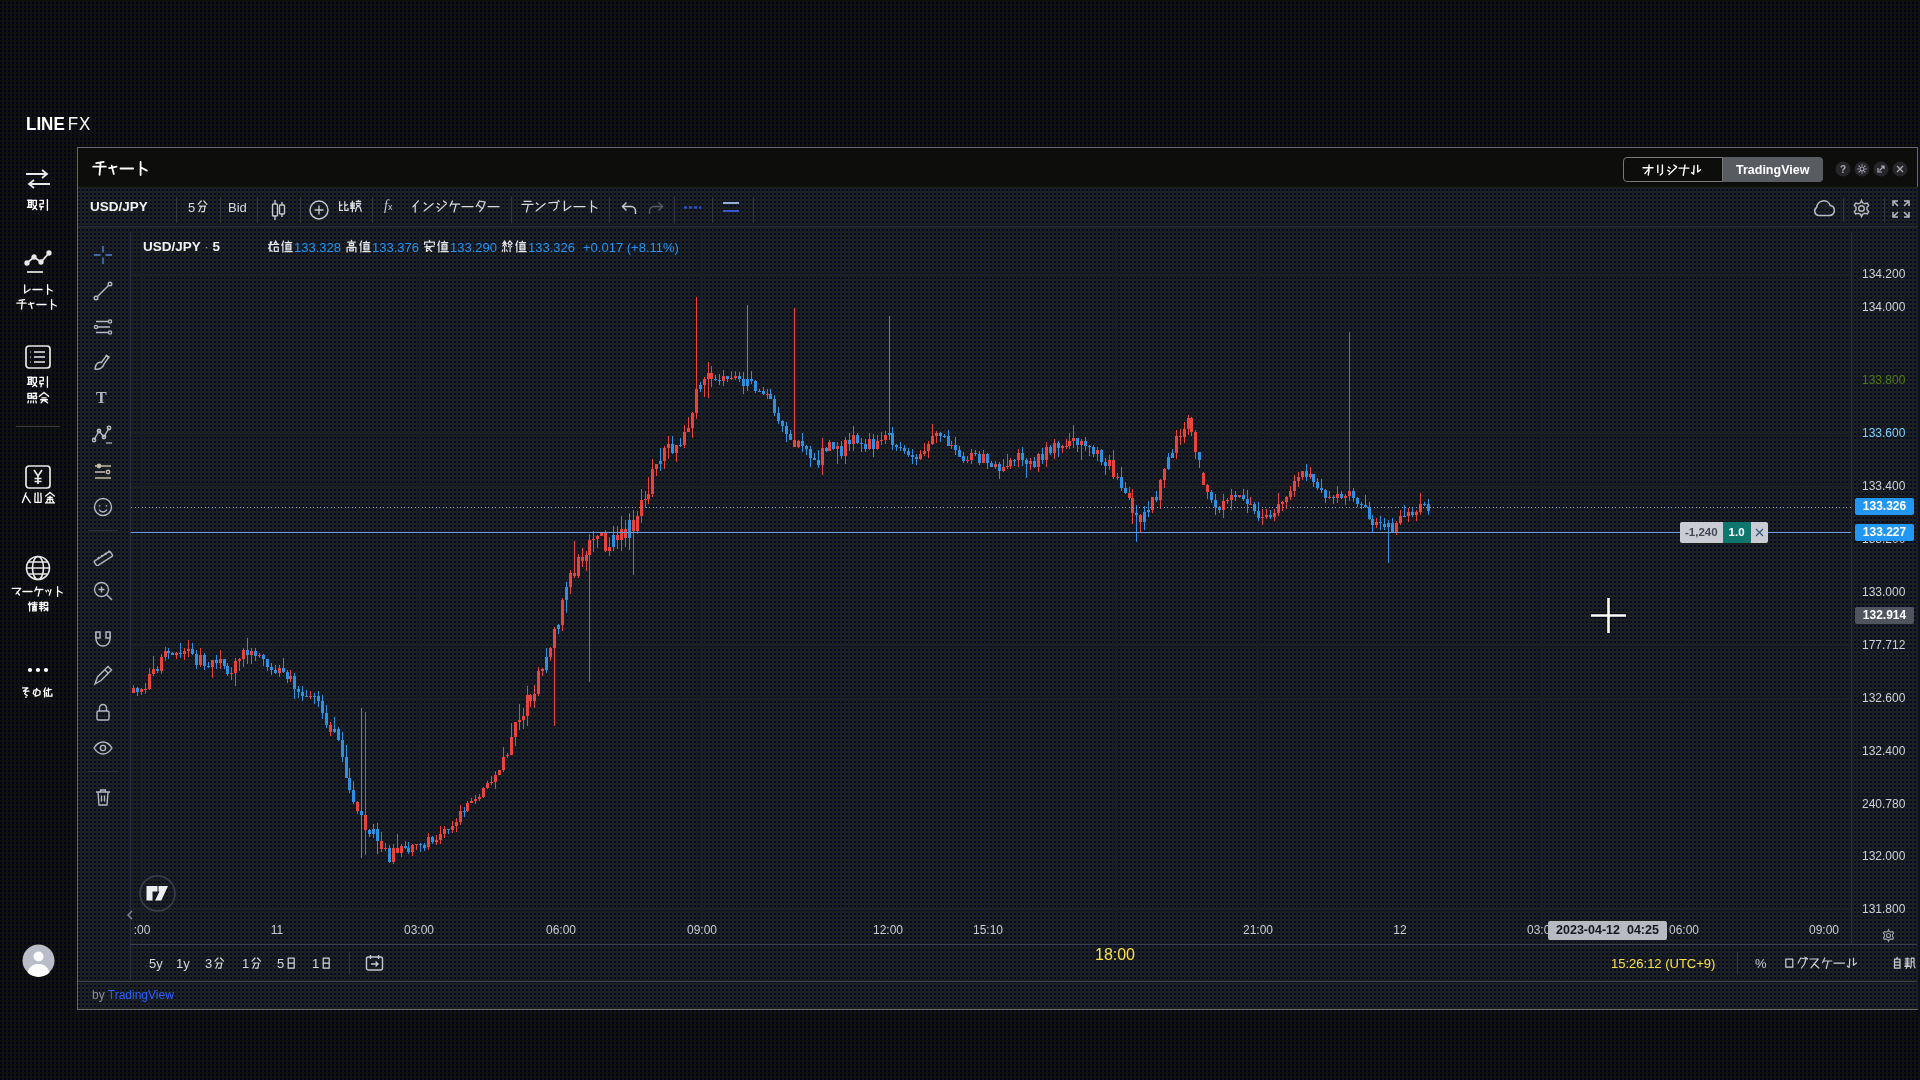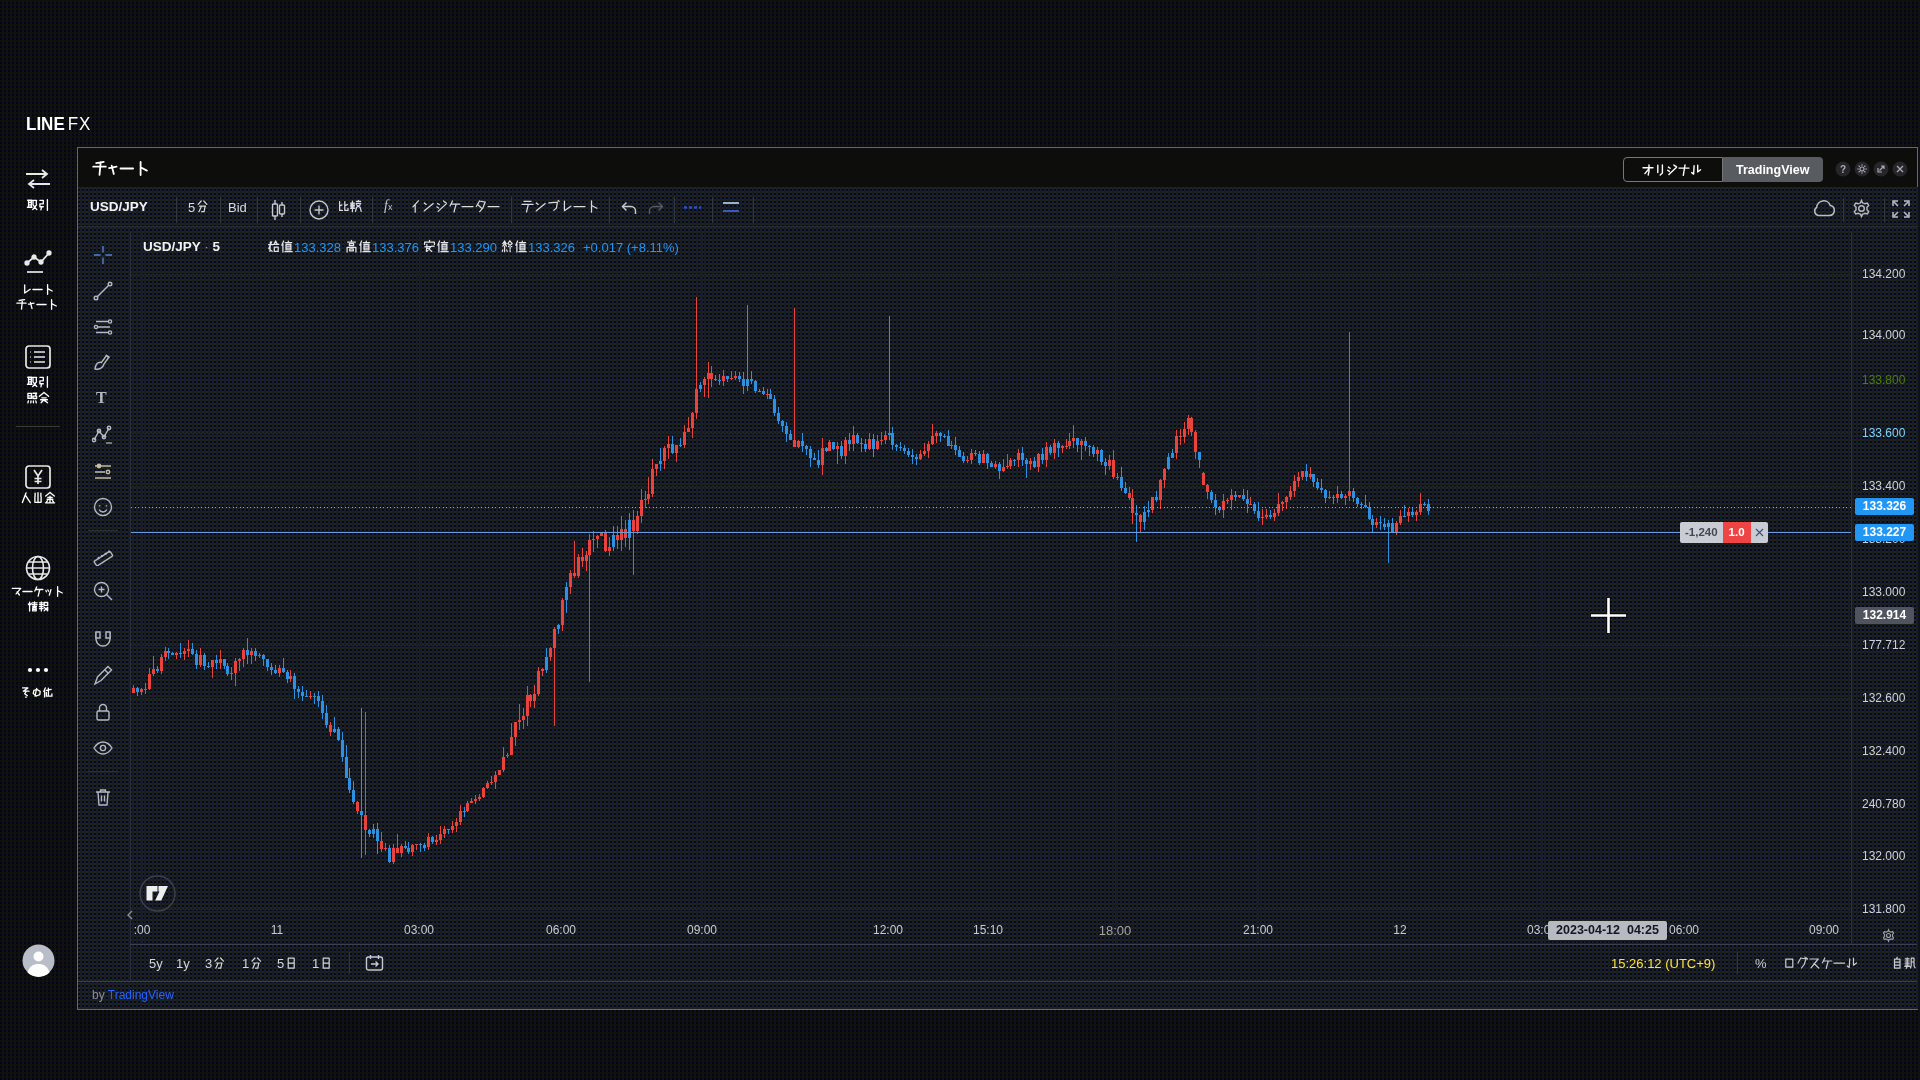--- a/index.html
+++ b/index.html
@@ -342,21 +342,21 @@
   </svg>
 <svg class="abs" style="left:123px;top:905px" width="14" height="20" viewBox="0 0 14 20" fill="none" stroke="#8a8e98" stroke-width="1.4">
 <path d="M9 6l-4 4 4 4"></path>
   </svg>
 <svg class="abs" style="left:139px;top:875px" width="37" height="37" viewBox="0 0 37 37">
 <circle cx="18.5" cy="18.5" r="17.5" fill="none" stroke="#3a3f4a" stroke-width="1.5"></circle>
 <path d="M7.5 11h11v5.5h-5v9h-6z" fill="#eceef0"></path>
 <path d="M19.5 11h9.5l-6.7 14.5h-6.2l4.4-9h-1z" fill="#eceef0"></path>
   </svg>
 <div class="t" style="left:1862px;top:267px;color:#ced1d7;font-size:12px">134.200</div>
-<div class="t" style="left:1862px;top:328px;color:#ced1d7;font-size:12px">134.000</div>
+<div class="t" style="left:1862px;top:300px;color:#ced1d7;font-size:12px">134.000</div>
 <div class="t" style="left:1862px;top:373px;color:#4d7c0f;font-size:12px">133.800</div>
 <div class="t" style="left:1862px;top:426px;color:#7dd3fc;font-size:12px">133.600</div>
 <div class="t" style="left:1862px;top:479px;color:#ced1d7;font-size:12px">133.400</div>
 <div class="t" style="left:1862px;top:532px;color:#ced1d7;font-size:12px">133.200</div>
 <div class="t" style="left:1862px;top:585px;color:#ced1d7;font-size:12px">133.000</div>
 <div class="t" style="left:1862px;top:638px;color:#ced1d7;font-size:12px">177.712</div>
 <div class="t" style="left:1862px;top:691px;color:#ced1d7;font-size:12px">132.600</div>
 <div class="t" style="left:1862px;top:744px;color:#ced1d7;font-size:12px">132.400</div>
 <div class="t" style="left:1862px;top:797px;color:#ced1d7;font-size:12px">240.780</div>
 <div class="t" style="left:1862px;top:849px;color:#ced1d7;font-size:12px">132.000</div>
@@ -399,21 +399,21 @@
 <div class="t" style="left:528px;top:240px;color:#2196f3;font-size:13px">133.326</div>
 <div class="t" style="left:583px;top:240px;color:#2196f3;font-size:13px">+0.017 (+8.11%)</div>
 <div class="abs" style="left:130px;top:944px;width:1787px;height:1px;background:#3c404a"></div>
 <div class="t" style="left:142px;top:923px;color:#c9ccd2;font-size:12px;transform:translateX(-50%)">:00</div>
 <div class="t" style="left:277px;top:923px;color:#c9ccd2;font-size:12px;transform:translateX(-50%)">11</div>
 <div class="t" style="left:419px;top:923px;color:#c9ccd2;font-size:12px;transform:translateX(-50%)">03:00</div>
 <div class="t" style="left:561px;top:923px;color:#c9ccd2;font-size:12px;transform:translateX(-50%)">06:00</div>
 <div class="t" style="left:702px;top:923px;color:#c9ccd2;font-size:12px;transform:translateX(-50%)">09:00</div>
 <div class="t" style="left:888px;top:923px;color:#c9ccd2;font-size:12px;transform:translateX(-50%)">12:00</div>
 <div class="t" style="left:988px;top:923px;color:#c9ccd2;font-size:12px;transform:translateX(-50%)">15:10</div>
-<div class="t" style="left:1115px;top:923px;color:#a3a3a3;font-size:13px;transform:translateX(-50%)">18:00</div>
+<div class="t" style="left:1115px;top:946px;color:#fde047;font-size:16px;transform:translateX(-50%)">18:00</div>
 <div class="t" style="left:1258px;top:923px;color:#c9ccd2;font-size:12px;transform:translateX(-50%)">21:00</div>
 <div class="t" style="left:1400px;top:923px;color:#c9ccd2;font-size:12px;transform:translateX(-50%)">12</div>
 <div class="t" style="left:1542px;top:923px;color:#c9ccd2;font-size:12px;transform:translateX(-50%)">03:00</div>
 <div class="t" style="left:1684px;top:923px;color:#c9ccd2;font-size:12px;transform:translateX(-50%)">06:00</div>
 <div class="t" style="left:1824px;top:923px;color:#c9ccd2;font-size:12px;transform:translateX(-50%)">09:00</div>
 <div class="abs" style="left:1548px;top:921px;width:119px;height:19px;background:#b7bac1;border-radius:2px;color:#14171e;font-size:12.5px;font-weight:bold;text-align:center;line-height:19px">2023-04-12&nbsp;&nbsp;04:25</div>
 <div class="t" style="left:149px;top:956px;color:#d4d7dc;font-size:13px">5y</div>
 <div class="t" style="left:176px;top:956px;color:#d4d7dc;font-size:13px">1y</div>
 <div class="t" style="left:205px;top:956px;color:#d4d7dc;font-size:13px">3</div>
 <div style="position:absolute;left:213px;top:957px;">
@@ -461,21 +461,21 @@
 <div style="position:absolute;left:1891px;top:957px;">
     <svg class="" width="25" height="14" viewBox="0 0 25 14" style="overflow:visible">
       <path d="M6.2 0.2L5.5 2.0M3.5 2.2L9.0 2.2M3.5 2.2L3.5 11.2M9.0 2.2L9.0 11.2M3.5 5.2L9.0 5.2M3.5 8.2L9.0 8.2M3.5 11.2L9.0 11.2" stroke="#c9ccd2" stroke-width="1.20" fill="none" stroke-linecap="round"></path>
       <path d="M14.2 1.8L18.2 1.8M16.2 0.8L16.2 9.5M14.2 4.0L18.2 4.0M14.2 6.2L18.2 6.2M14.2 8.2L18.2 8.2M13.8 9.5L18.8 9.5M16.2 9.5L15.2 11.5M20.2 1.2L20.2 8.8M23.0 1.2L23.0 8.8M20.2 1.2L23.0 1.2M20.2 5.0L23.0 5.0M20.2 8.8L19.5 11.0M23.0 8.8L24.0 10.8" stroke="#c9ccd2" stroke-width="1.20" fill="none" stroke-linecap="round"></path>
     </svg>
   </div>
 <div class="abs" style="left:78px;top:981px;width:1839px;height:1px;background:#3c404a"></div>
 <div class="t" style="left:92px;top:988px;color:#8a8e98;font-size:12px">by <span style="color:#2962ff">TradingView</span></div>
 <div class="abs" style="left:1680px;top:522px;height:21px;display:flex;font-size:11.5px;font-weight:bold;line-height:21px">
 <div style="background:#c9ccd3;color:#444852;padding:0 5px;border-radius:2px 0 0 2px">-1,240</div>
-<div style="background:#ef4444;color:#fff;padding:0 6px">1.0</div>
+<div style="background:#0f766e;color:#fff;padding:0 6px">1.0</div>
 <div style="background:#c9ccd3;border-radius:0 2px 2px 0;width:17px;display:flex;align-items:center;justify-content:center">
       <svg width="9" height="9" viewBox="0 0 9 9">
         <path d="M1 1l7 7M8 1L1 8" stroke="#39557e" stroke-width="1.2"></path>
       </svg>
     </div>
   </div>
 <svg class="abs" style="left:1588px;top:595px" width="41" height="41" viewBox="0 0 41 41">
 <path d="M20.5 3v35M3 20.5h35" stroke="#000" stroke-width="5" opacity="0.55"></path>
 <path d="M20.5 3v35M3 20.5h35" stroke="#fff" stroke-width="2.6"></path>
   </svg>

